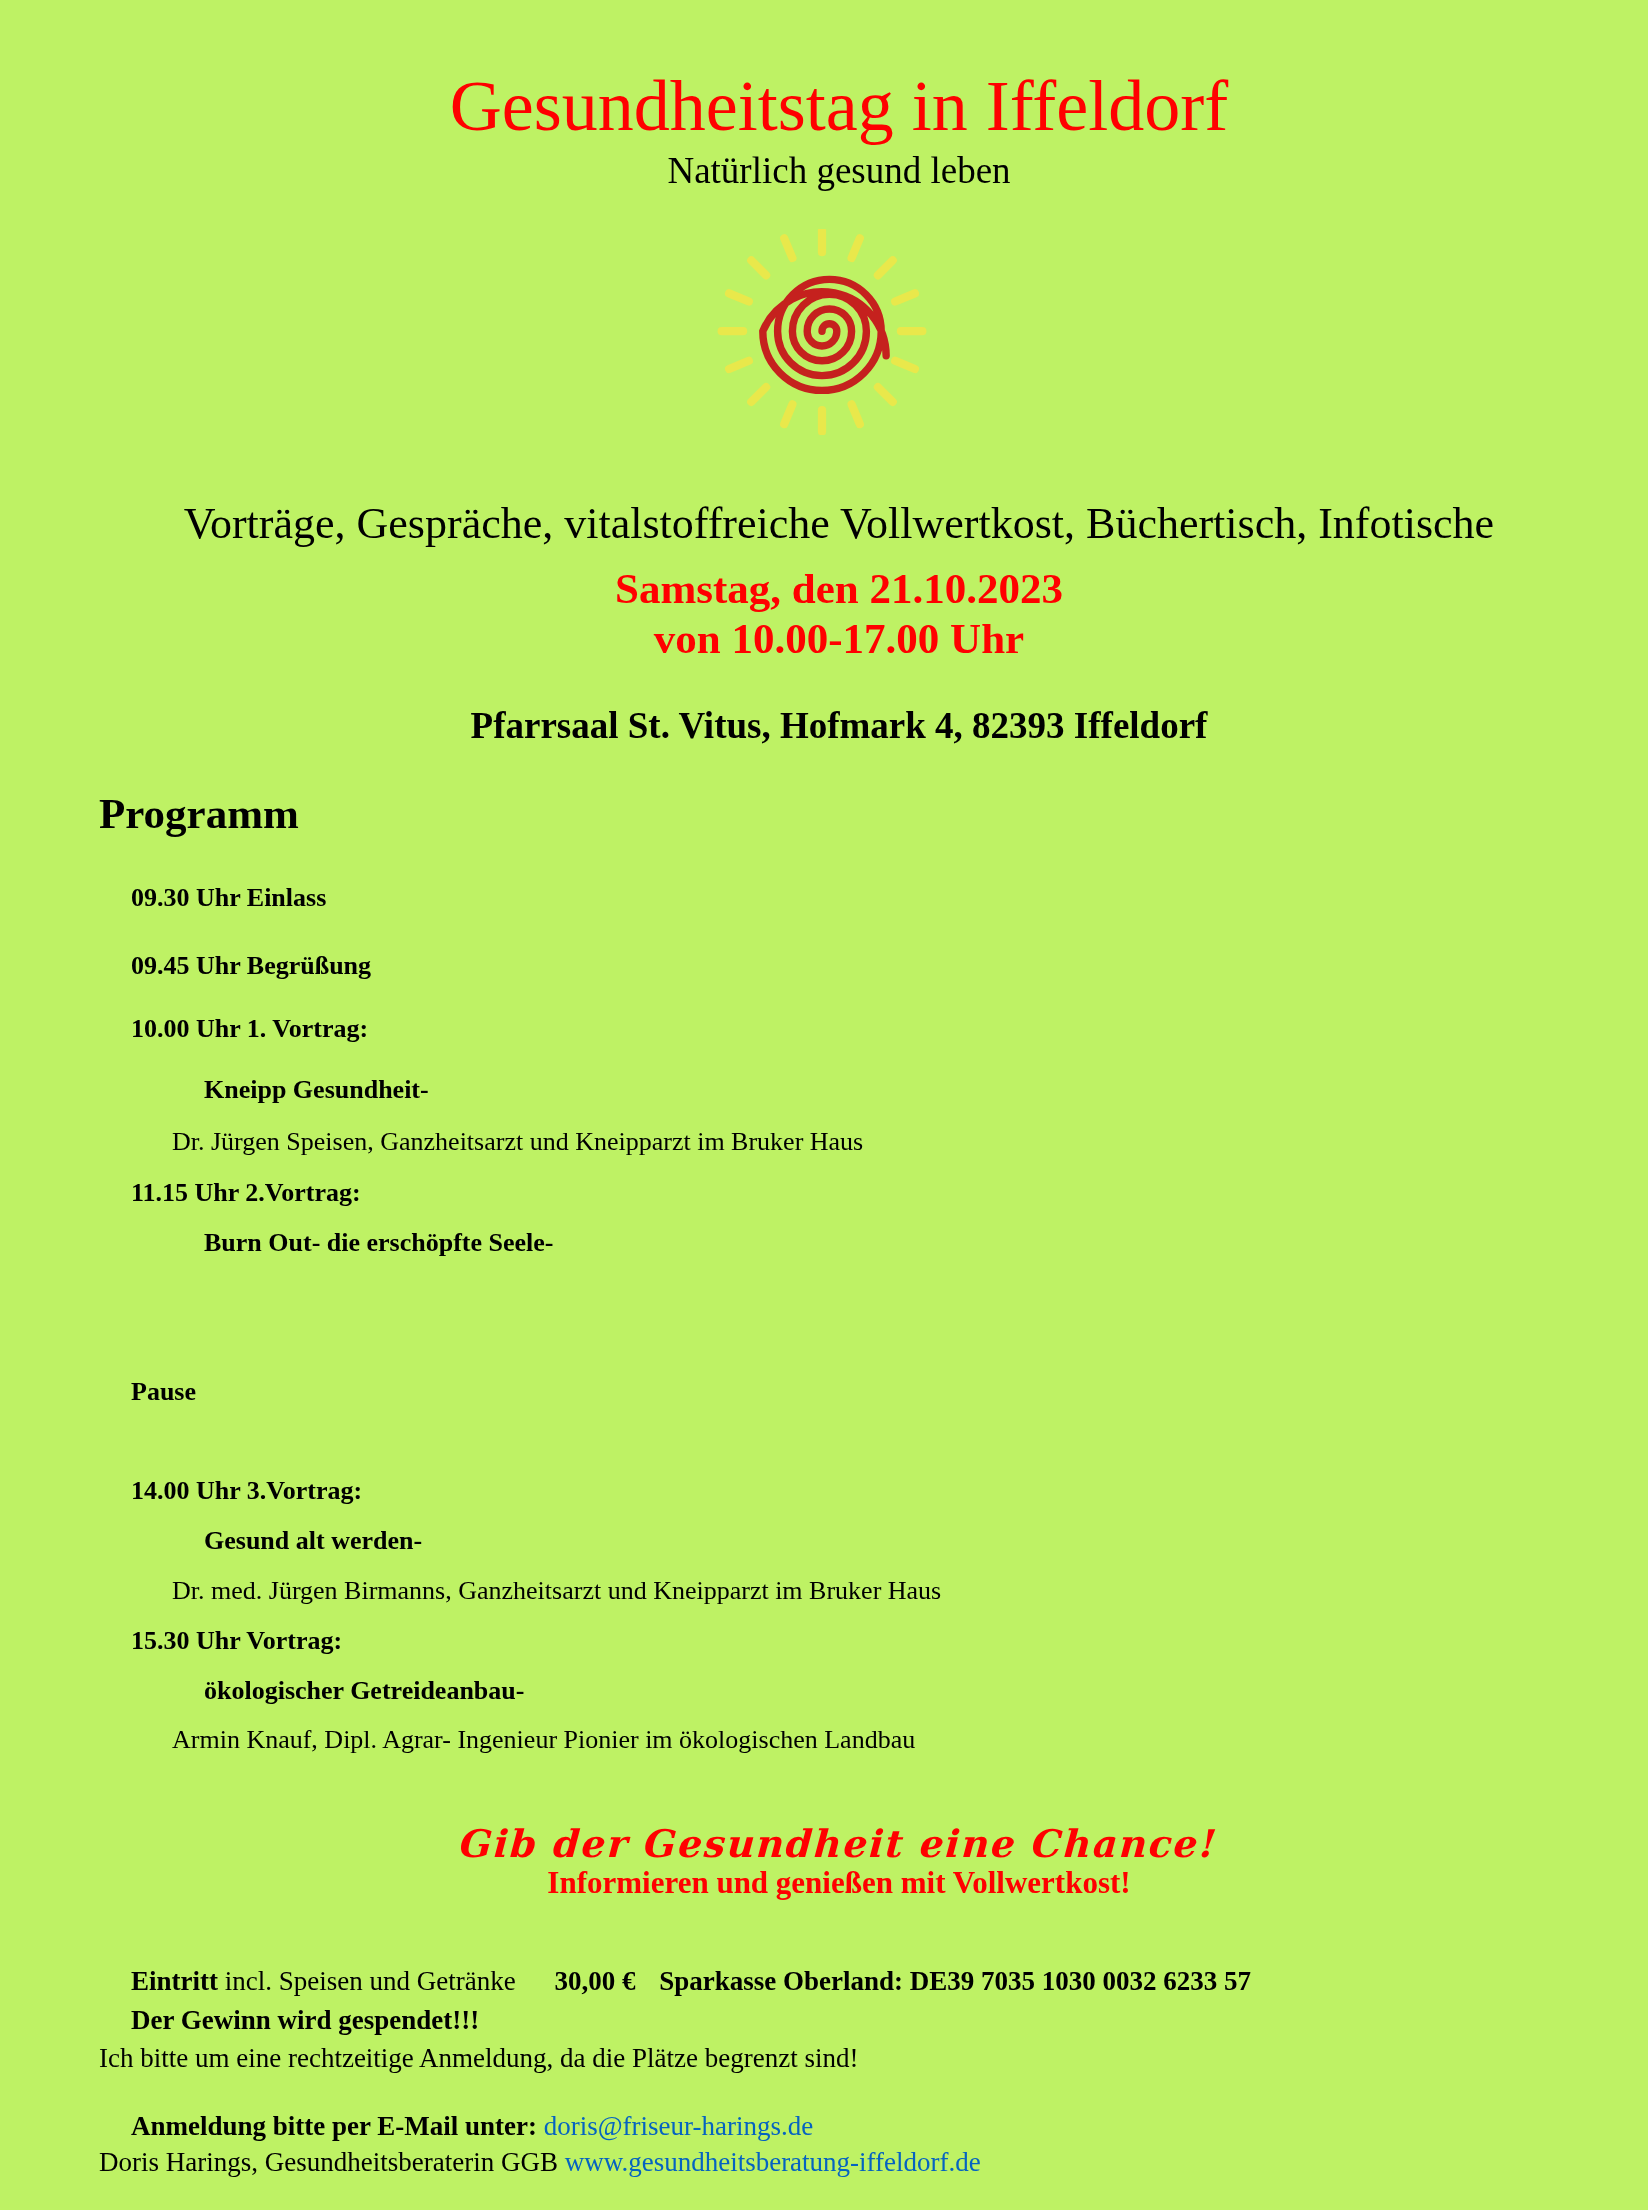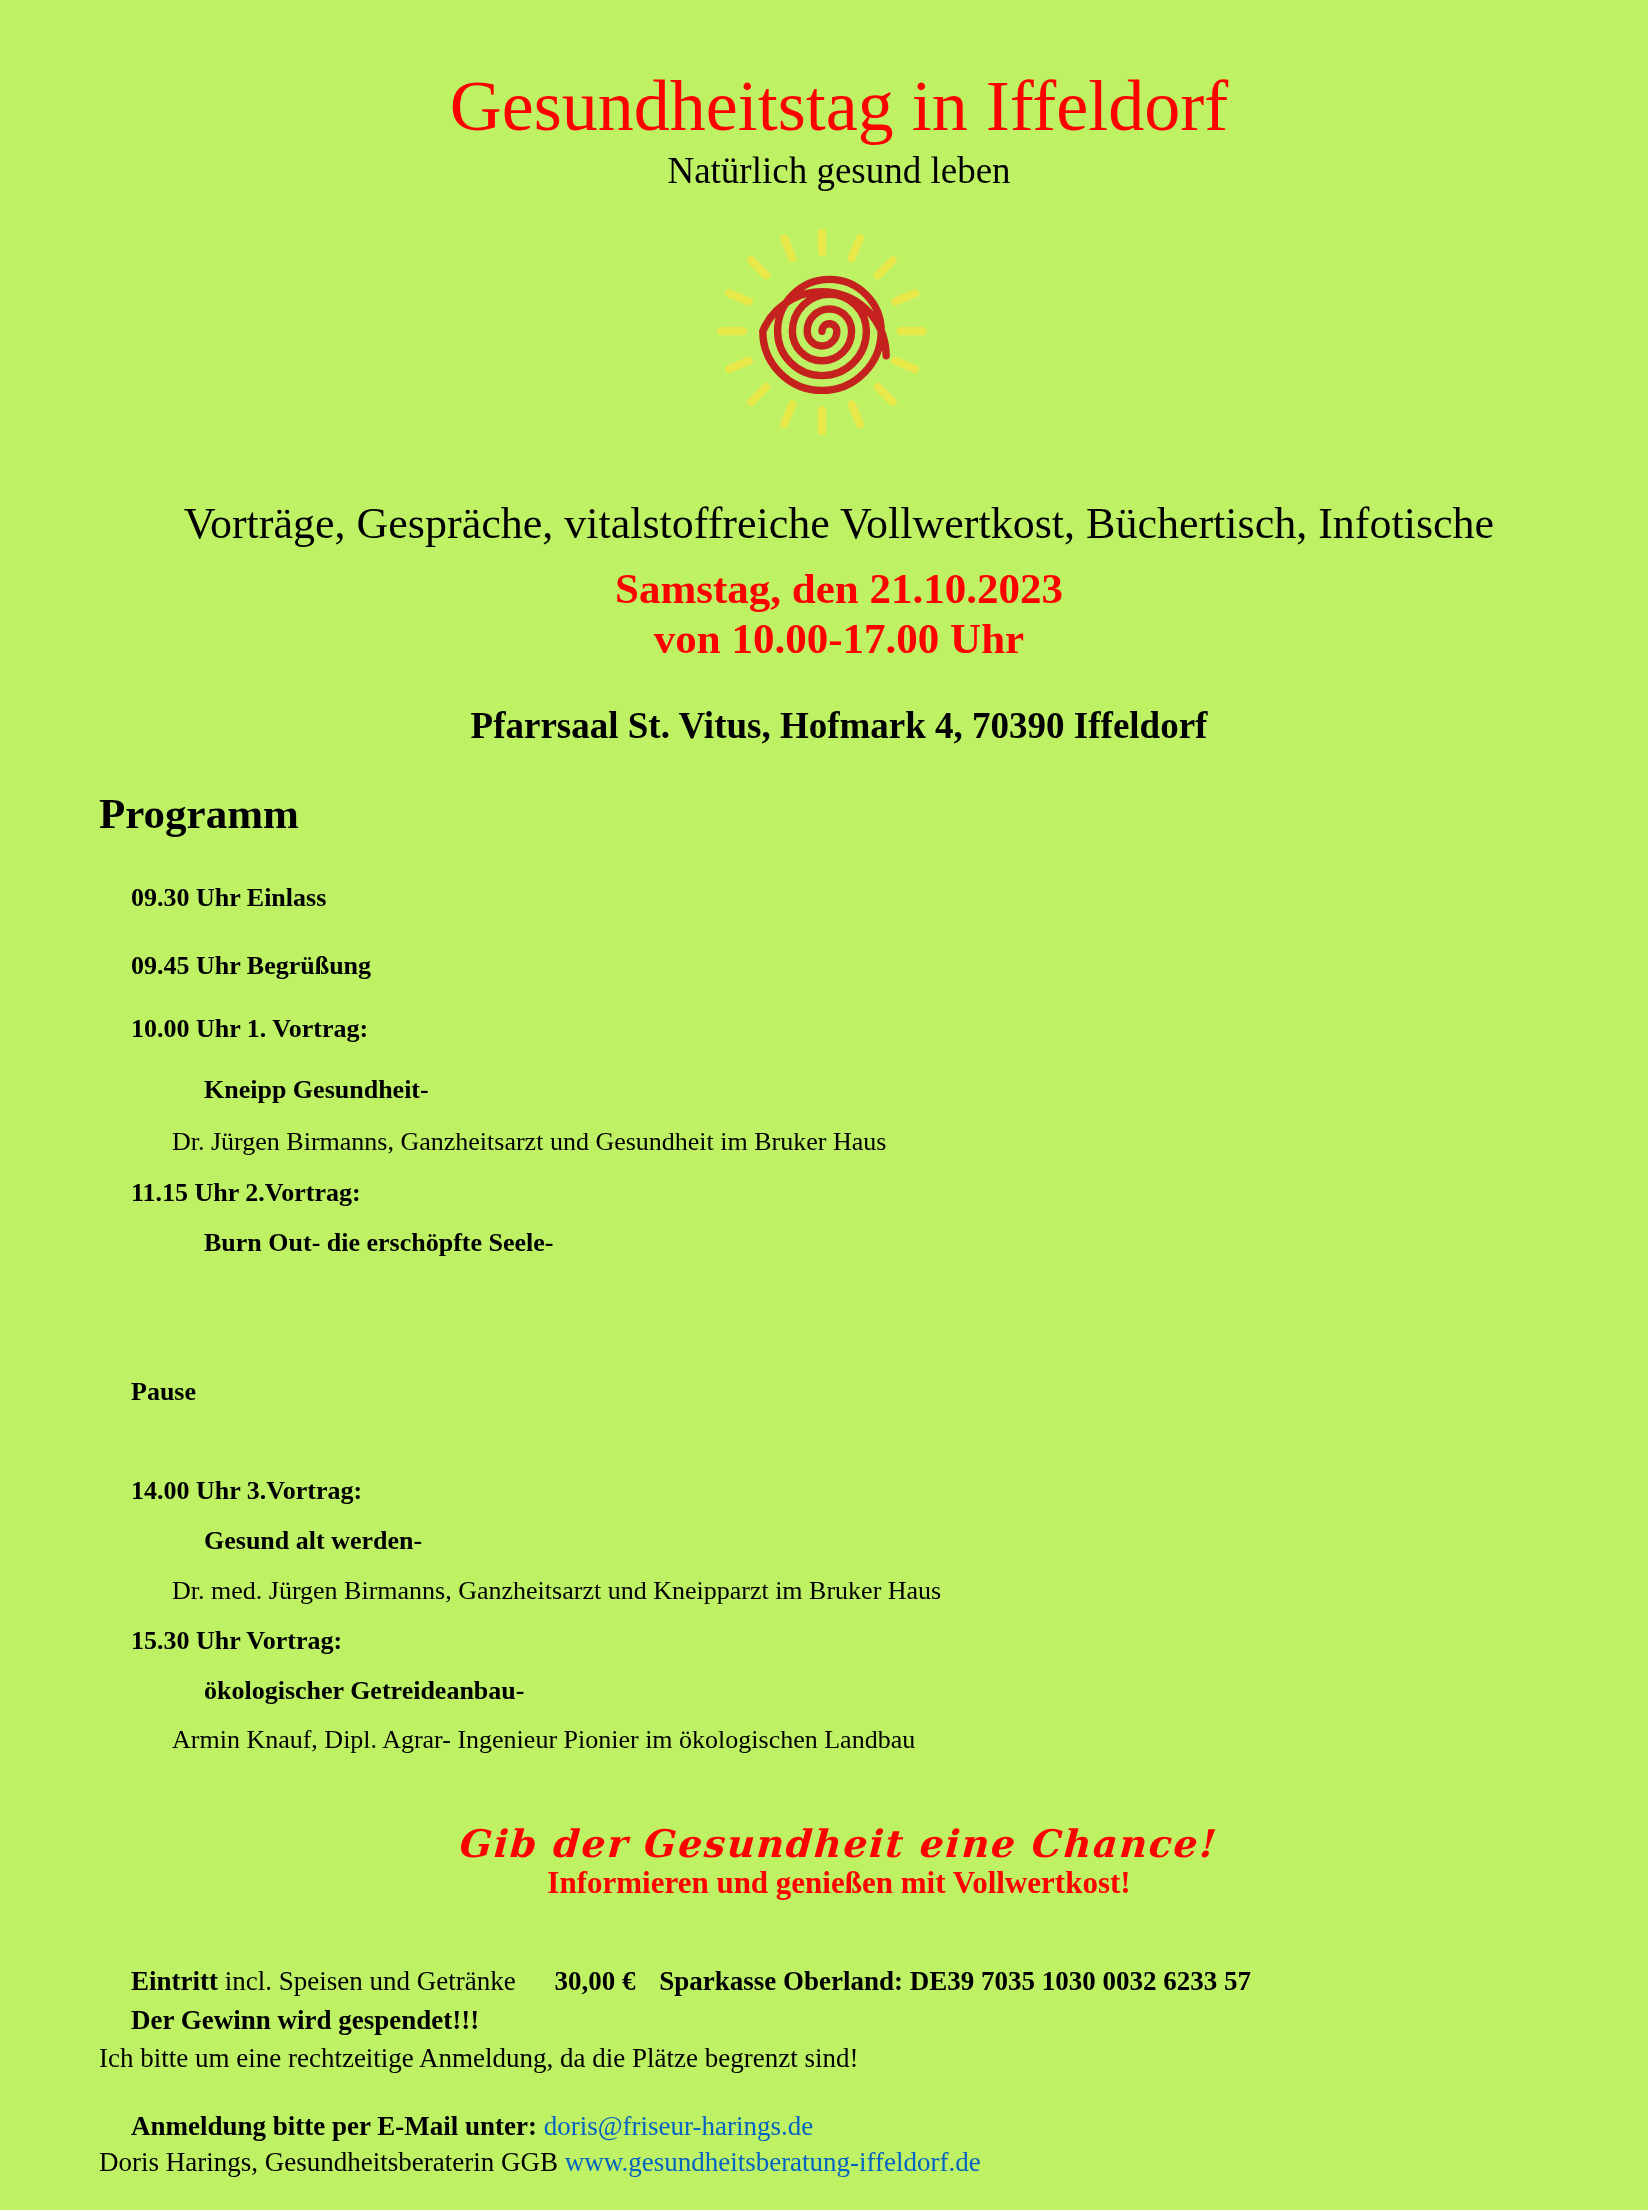--- a/index.html
+++ b/index.html
@@ -75,29 +75,29 @@
     </svg>
   </div>
 
   <div class="c tagline" style="top:500px">Vorträge, Gespräche, vitalstoffreiche Vollwertkost, Büchertisch, Infotische</div>
 
   <div class="c dateblock" style="top:564px">
     <div>Samstag, den 21.10.2023</div>
     <div>von 10.00-17.00 Uhr</div>
   </div>
 
-  <div class="c venue" style="top:706px">Pfarrsaal St. Vitus, Hofmark 4, 70390 Iffeldorf</div>
+  <div class="c venue" style="top:706px">Pfarrsaal St. Vitus, Hofmark 4, 82393 Iffeldorf</div>
 
   <div class="l heading" style="top:790px">Programm</div>
 
   <div class="l item b" style="top:883px">09.30 Uhr Einlass</div>
   <div class="l item b" style="top:951px">09.45 Uhr Begrüßung</div>
   <div class="l item b" style="top:1014px">10.00 Uhr 1. Vortrag:</div>
   <div class="l item b ind" style="top:1075px">Kneipp Gesundheit-</div>
-  <div class="l item ind" style="top:1127px">Dr. Jürgen Birmanns, Ganzheitsarzt und Gesundheit im Bruker Haus</div>
+  <div class="l item ind" style="top:1127px">Dr. Jürgen Speisen, Ganzheitsarzt und Kneipparzt im Bruker Haus</div>
   <div class="l item b" style="top:1178px">11.15 Uhr 2.Vortrag:</div>
   <div class="l item b ind" style="top:1228px">Burn Out- die erschöpfte Seele-</div>
   <div class="l item b" style="top:1377px">Pause</div>
   <div class="l item b" style="top:1476px">14.00 Uhr 3.Vortrag:</div>
   <div class="l item b ind" style="top:1526px">Gesund alt werden-</div>
   <div class="l item ind" style="top:1576px">Dr. med. Jürgen Birmanns, Ganzheitsarzt und Kneipparzt im Bruker Haus</div>
   <div class="l item b" style="top:1626px">15.30 Uhr Vortrag:</div>
   <div class="l item b ind" style="top:1676px">ökologischer Getreideanbau-</div>
   <div class="l item ind" style="top:1725px">Armin Knauf, Dipl. Agrar- Ingenieur Pionier im ökologischen Landbau</div>
 

